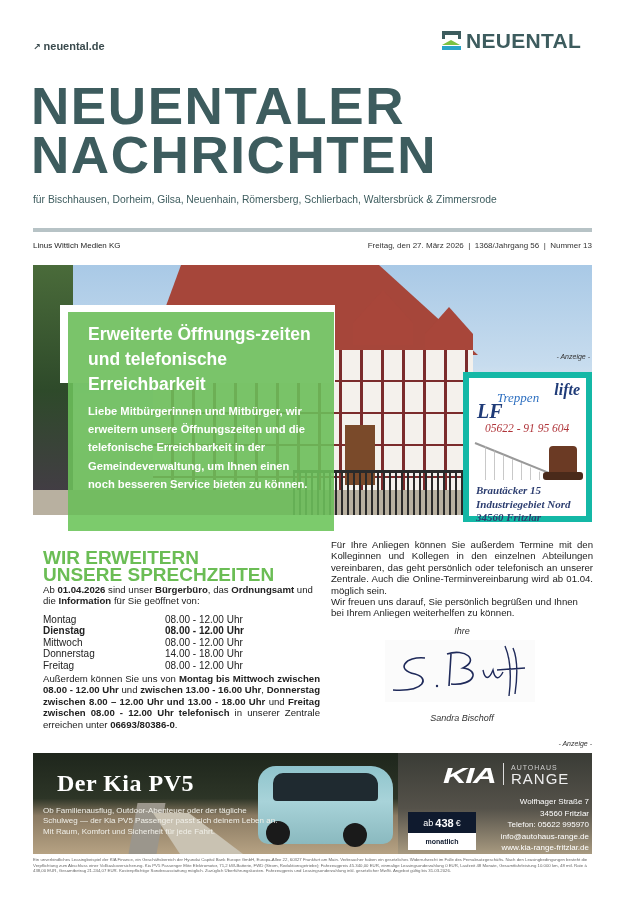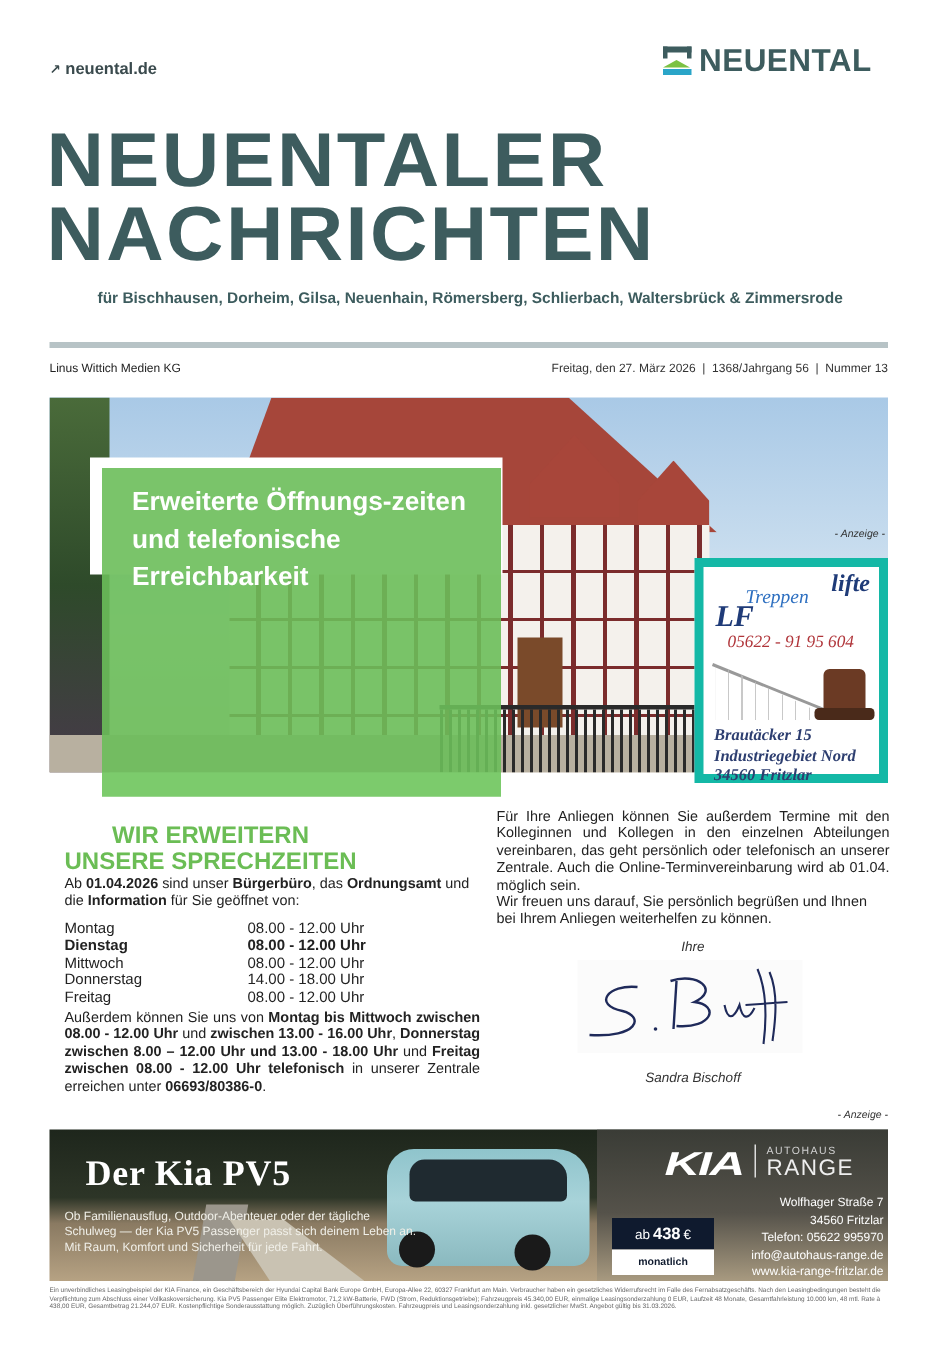--- a/index.html
+++ b/index.html
@@ -14,21 +14,21 @@
   .logo { left: 442px; top: 29px; height: 24px; display: flex; align-items: center; }
   .logo-mark { width: 19px; height: 20px; position: relative; margin-right: 5px; }
   .logo-mark .bar1 { position: absolute; left: 0; top: 0; width: 19px; height: 4px; background: #3d5c5e; }
   .logo-mark .side { position: absolute; left: 0; top: 0; width: 3px; height: 8px; background: #3d5c5e; }
   .logo-mark .side.r { left: 16px; }
   .logo-mark .roof { position: absolute; left: 0; top: 9px; width: 0; height: 0; border-left: 9.5px solid transparent; border-right: 9.5px solid transparent; border-bottom: 5px solid #7cc243; }
   .logo-mark .water { position: absolute; left: 0; top: 15px; width: 19px; height: 4px; background: #2aa5c8; }
   .logo-text { font-size: 21px; font-weight: bold; color: #3d5c5e; letter-spacing: 0.3px; }
 
   .title { left: 31px; top: 82px; font-size: 51px; line-height: 49px; font-weight: bold; color: #3d5c5e; letter-spacing: 1.5px; transform: scaleX(1.04); transform-origin: left; }
-  .subtitle { left: 33px; top: 194px; font-size: 10.3px; color: #3d5c5e; font-weight: bold; margin-left: 32px; }
+  .subtitle { left: 33px; top: 194px; font-size: 10.3px; color: #3d5c5e; font-weight: normal; }
 
   .rule { left: 33px; top: 228px; width: 559px; height: 4px; background: #b7c3c6; }
   .publisher { left: 33px; top: 241px; font-size: 8px; color: #222; }
   .issue { right: 33px; top: 241px; font-size: 8px; color: #333; }
 
   
   .hero { left: 33px; top: 265px; width: 559px; height: 250px; overflow: hidden;
     background: linear-gradient(180deg, #a9c9e6 0%, #c7dcee 40%, #e6ecf0 60%, #d9d2c6 100%); }
   .hero .tree { position: absolute; left: 0; top: 0; width: 40px; height: 250px; background: linear-gradient(180deg,#4a6b3a,#2e4a2a 50%,#473a4a); }
   .hero .roof-main { position: absolute; left: 115px; top: 0; width: 330px; height: 90px; background: #a6463a; clip-path: polygon(10% 0, 70% 0, 100% 100%, 0 100%); }
@@ -58,21 +58,21 @@
   .lift-ad .lf { position: absolute; left: 8px; top: 22px; font-size: 20px; font-style: italic; font-weight: bold; color: #1f3b78; }
   .lift-ad .phone { position: absolute; left: 16px; top: 44px; font-size: 11.5px; font-style: italic; color: #b0353a; }
   .lift-ad .stairs { position: absolute; left: 8px; top: 64px; width: 80px; height: 38px;
     background: repeating-linear-gradient(90deg, transparent 0 8px, #bbb 8px 9px); clip-path: polygon(0 0, 100% 100%, 0 100%); opacity: 0.8; }
   .lift-ad .rail { position: absolute; left: 6px; top: 64px; width: 95px; height: 2px; background: #999; transform: rotate(22deg); transform-origin: left; }
   .lift-ad .chair { position: absolute; left: 80px; top: 68px; width: 28px; height: 34px; background: #6b3a24; border-radius: 4px 4px 2px 2px; }
   .lift-ad .chair-seat { position: absolute; left: 74px; top: 94px; width: 40px; height: 8px; background: #4a2a1a; border-radius: 3px; }
   .lift-ad .addr { position: absolute; left: 7px; top: 106px; font-size: 11px; line-height: 13.5px; font-weight: bold; font-style: italic; color: #2d3e70; }
 
   
-  .section-head { left: 43px; top: 549px; font-size: 16px; line-height: 17px; font-weight: bold; color: #6bbd55; text-align: center; }
+  .section-head { left: 43px; top: 549px; font-size: 19px; line-height: 17px; font-weight: bold; color: #6bbd55; }
   .intro { left: 43px; top: 584px; width: 275px; font-size: 9.6px; line-height: 11.4px; color: #222; }
   .hours { left: 43px; top: 614px; width: 240px; font-size: 10px; line-height: 11.4px; color: #222; }
   .hours .row { display: flex; }
   .hours .day { width: 122px; }
   .hours .row.bold { font-weight: bold; }
   .phone-note { left: 43px; top: 673px; width: 277px; font-size: 9.6px; line-height: 11.4px; color: #222; text-align: justify; }
 
   
   .right-text { left: 331px; top: 539px; width: 262px; font-size: 9.6px; line-height: 11.4px; color: #222; }
   .right-text p.justify { text-align: justify; }
@@ -142,20 +142,21 @@
   <div class="facade"></div>
   <div class="facade-h"></div>
   <div class="door"></div>
   <div class="ground"></div>
   <div class="fence"></div>
 </div>
 
 <div class="abs white-frame"></div>
 <div class="abs green-box">
   <h2>Erweiterte Öffnungs-zeiten und telefonische Erreichbarkeit</h2>
+  <p>Liebe Mitbürgerinnen und Mitbürger, wir erweitern unsere Öffnungszeiten und die telefonische Erreichbarkeit in der Gemeindeverwaltung, um Ihnen einen noch besseren Service bieten zu können.</p>
   <div class="bottom-strip"></div>
 </div>
 
 <div class="abs ad-label-top">- Anzeige -</div>
 
 <div class="abs lift-ad">
   <span class="lifte">lifte</span>
   <span class="treppen">Treppen</span>
   <span class="lf">LF</span>
   <span class="phone">05622 - 91 95 604</span>

